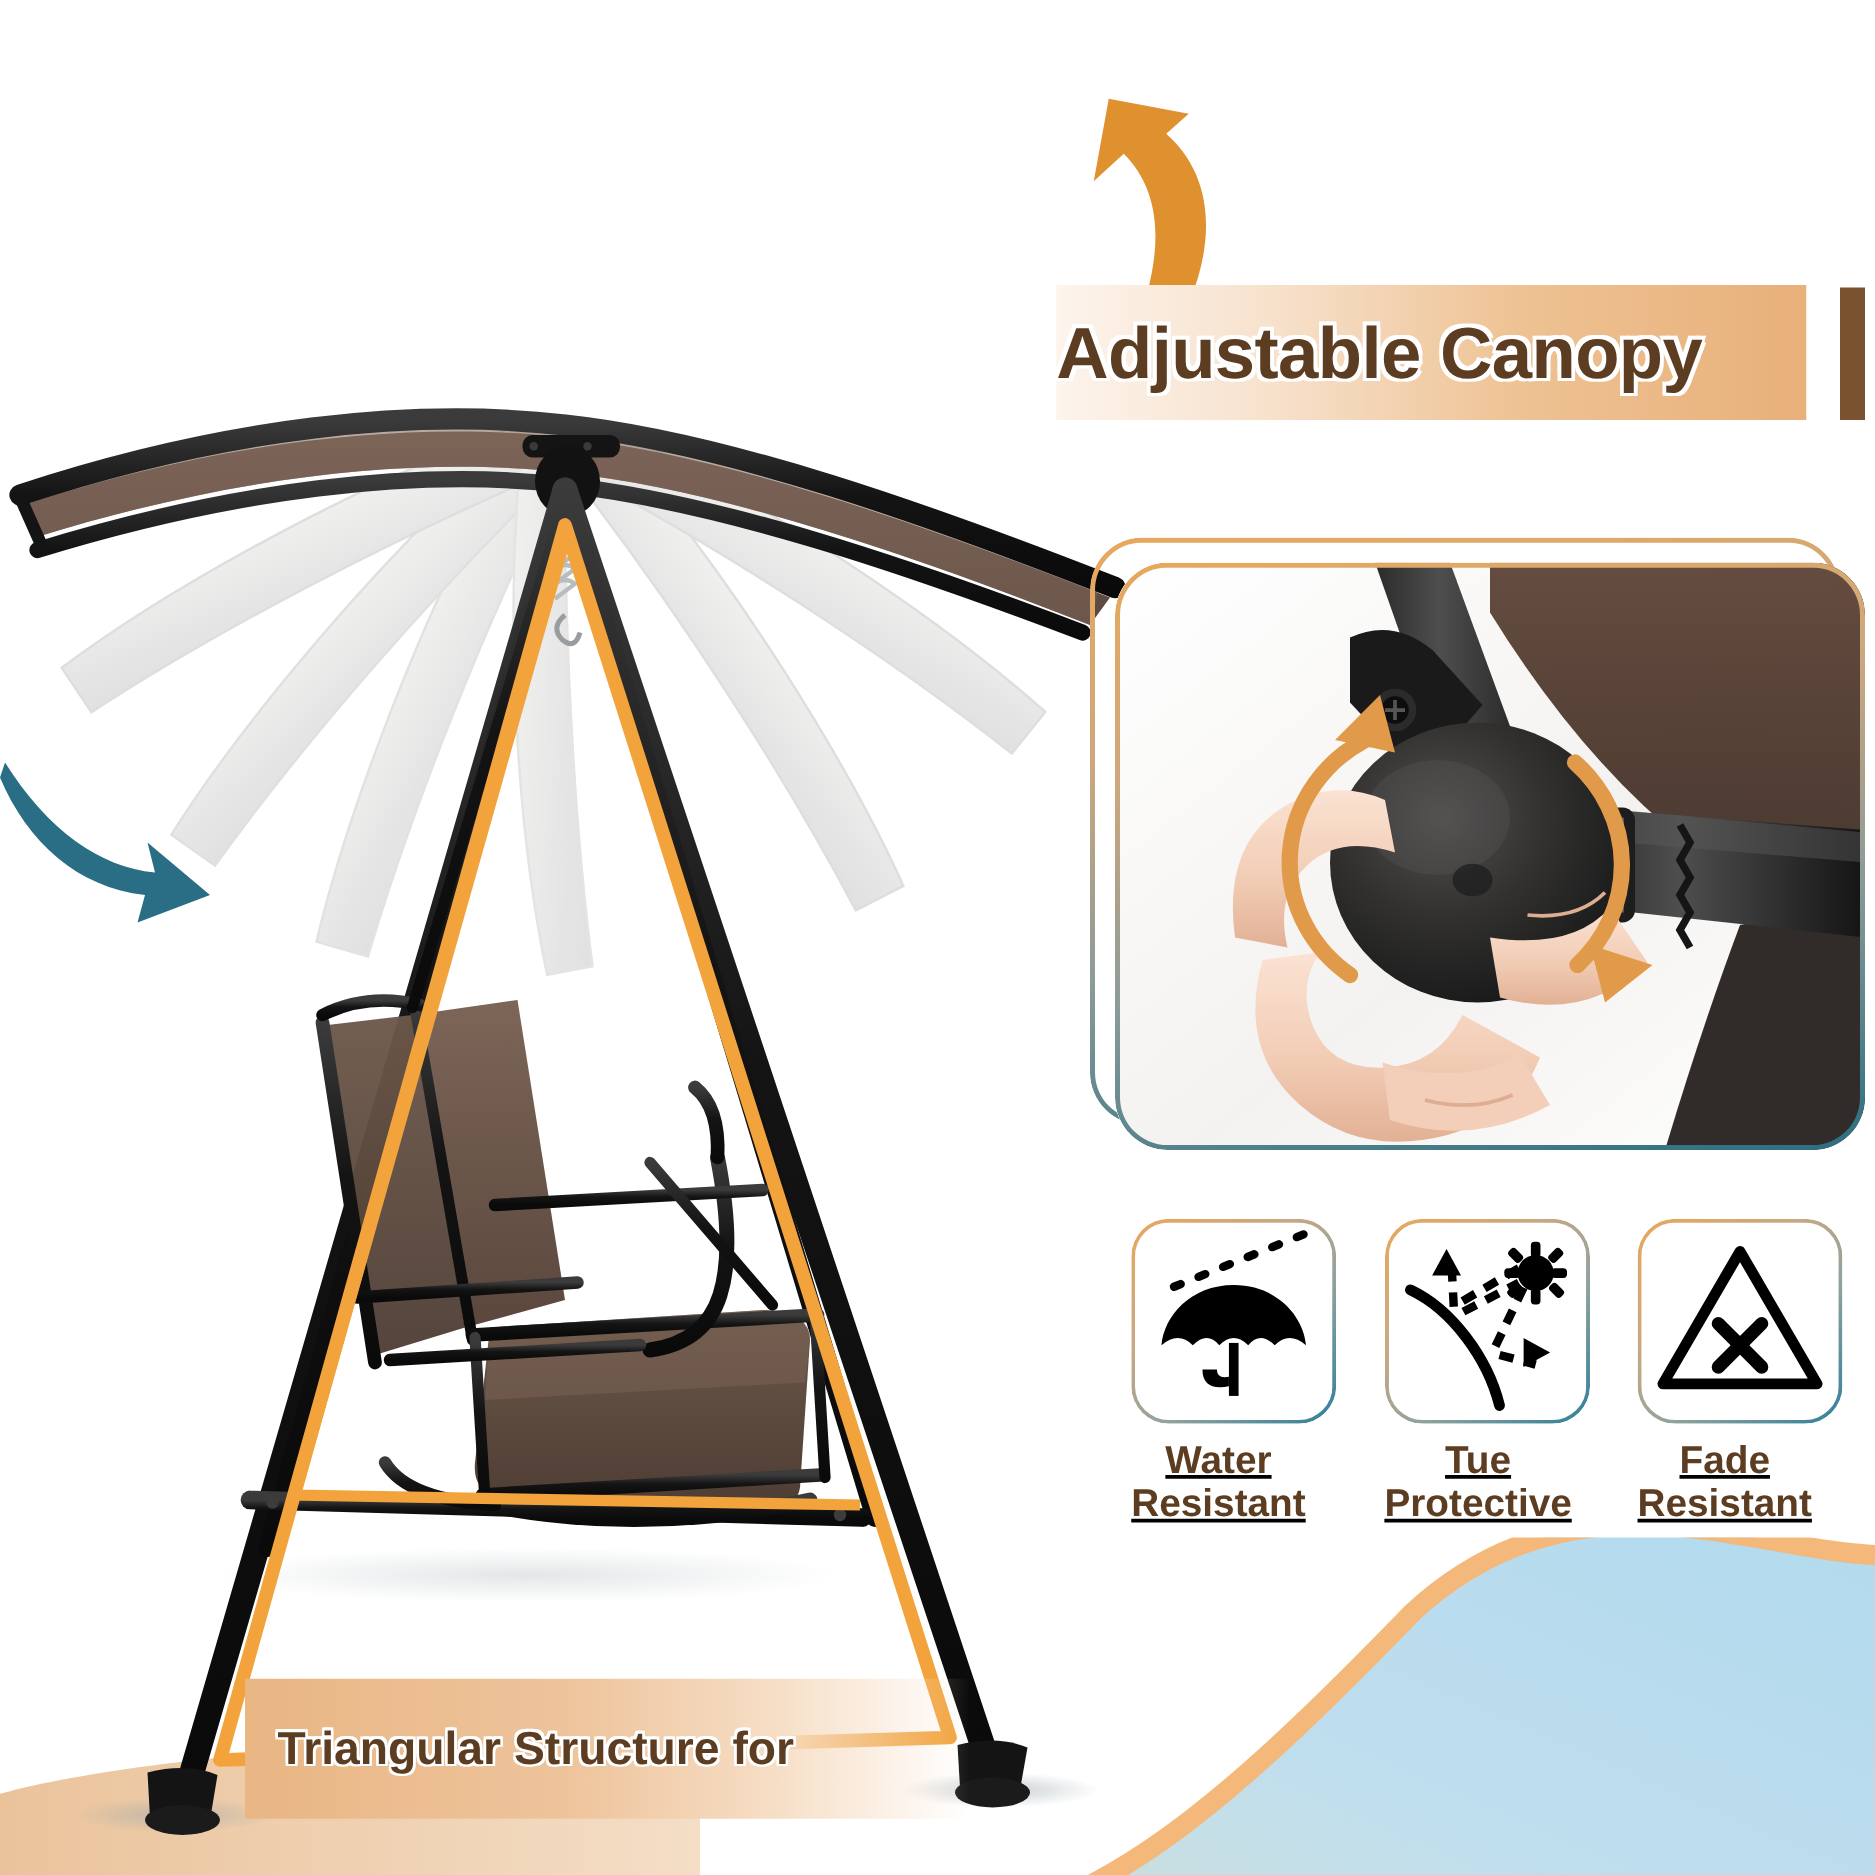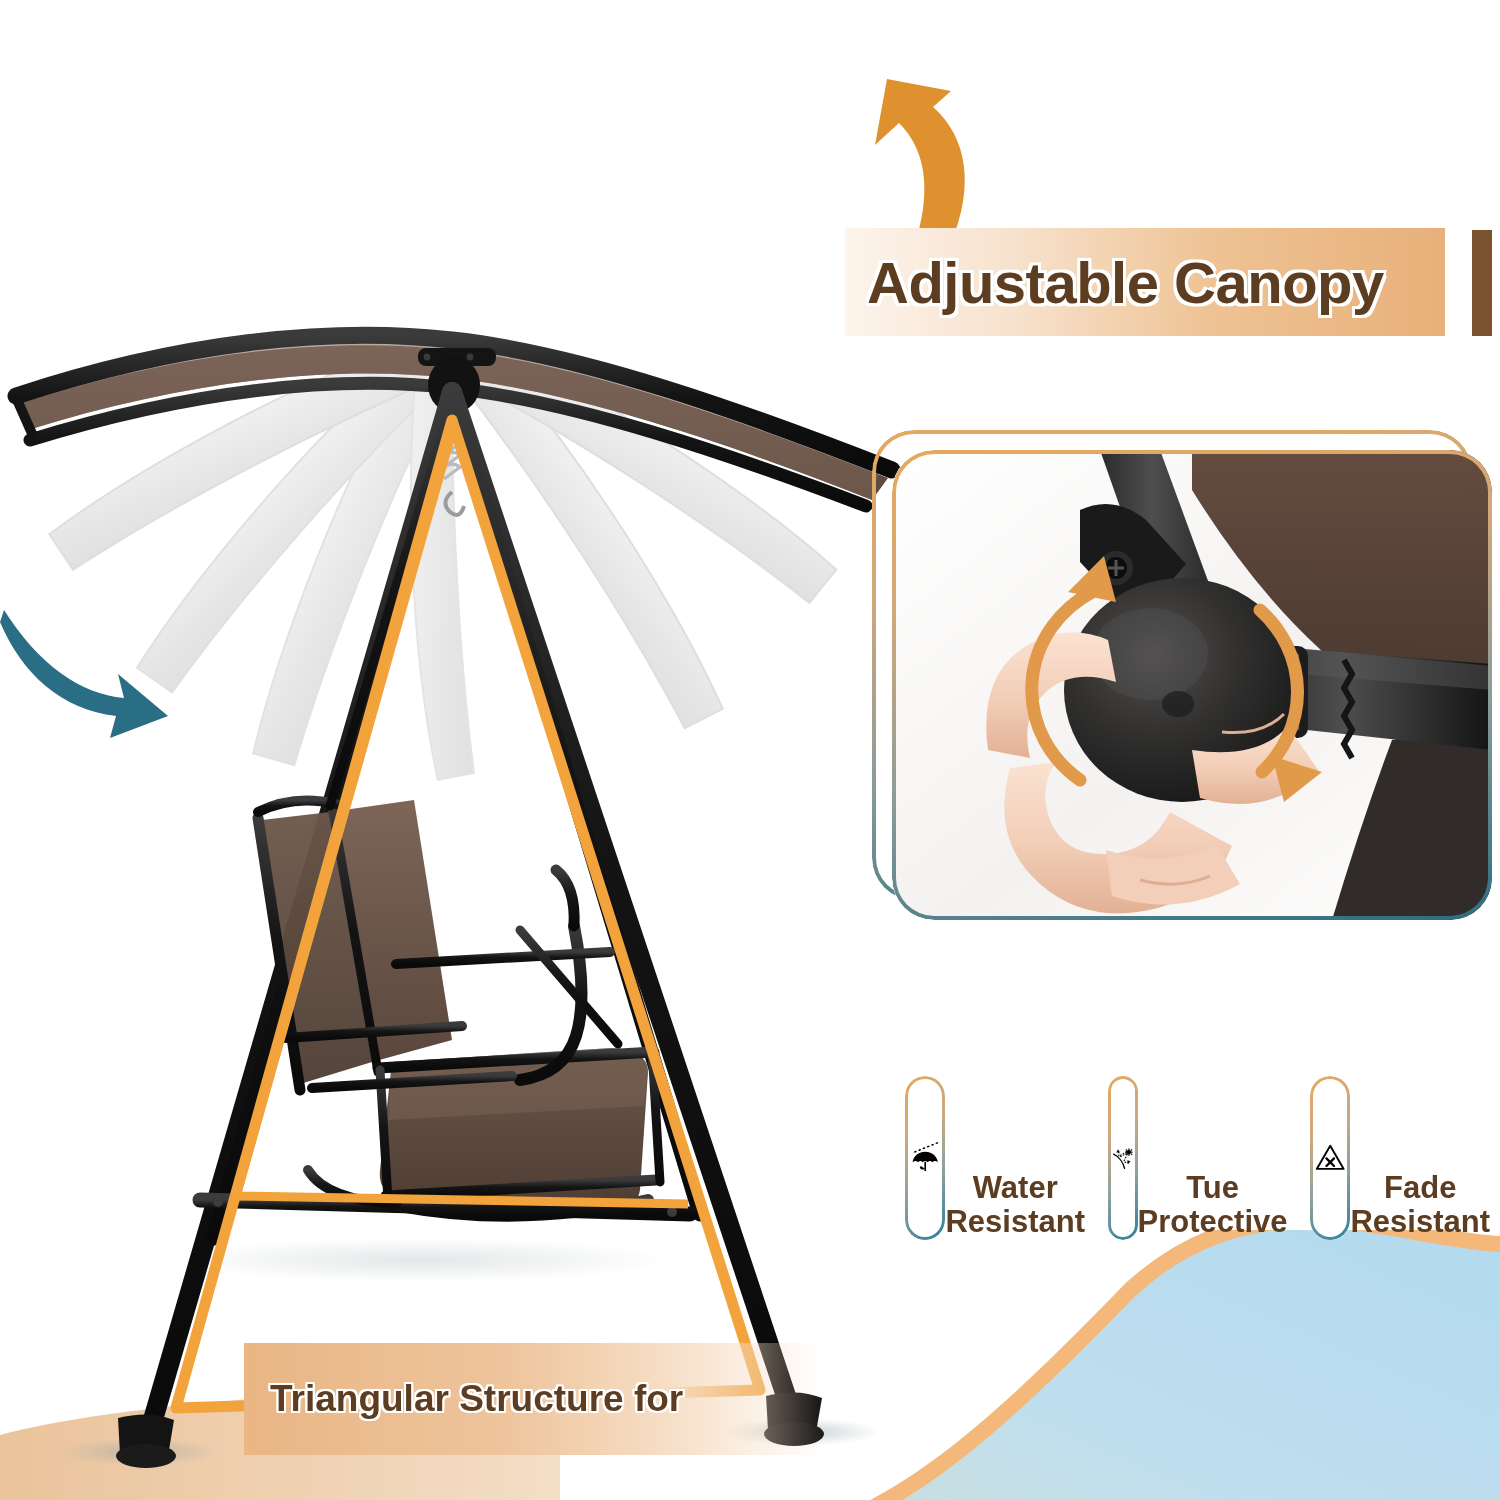--- a/index.html
+++ b/index.html
@@ -14,49 +14,49 @@
   .abs{position:absolute;}
 
   
   #title-banner{
     left:845px;top:228px;width:600px;height:108px;
     background:linear-gradient(90deg,#fdf4ec 0%,#f7e2cd 28%,#eec293 62%,#e8b07a 100%);
     display:flex;align-items:center;
   }
   #title-text{
     font-size:58px;font-weight:bold;color:#5c3d21;
-    letter-spacing:-0.5px;margin-left:22px;white-space:nowrap;
+    letter-spacing:-0.5px;white-space:nowrap;
     text-shadow:
        2px 0 0 #fff, -2px 0 0 #fff, 0 2px 0 #fff, 0 -2px 0 #fff,
        2px 2px 0 #fff, -2px 2px 0 #fff, 2px -2px 0 #fff, -2px -2px 0 #fff,
        3px 3px 0 #fff, -3px 3px 0 #fff, 3px -3px 0 #fff, -3px -3px 0 #fff;
   }
   #title-accent-bar{
     left:1472px;top:230px;width:20px;height:106px;background:#7a5230;
   }
 
   
   #caption-banner{
     left:196px;top:1343px;width:580px;height:112px;
     background:linear-gradient(90deg,#e9b684 0%,#eec49c 45%,#f6ddc4 72%,rgba(255,255,255,0) 100%);
     display:flex;flex-direction:column;justify-content:center;
-    padding-left:26px;box-sizing:border-box;margin-left:48px;
+    padding-left:26px;box-sizing:border-box;
   }
   #caption-banner .ln{
     font-size:37px;font-weight:bold;color:#5c3d21;line-height:1.12;
     white-space:nowrap;
     text-shadow:
       2px 0 0 #fff,-2px 0 0 #fff,0 2px 0 #fff,0 -2px 0 #fff,
       2px 2px 0 #fff,-2px 2px 0 #fff,2px -2px 0 #fff,-2px -2px 0 #fff;
   }
 
   
   #feature-row{left:905px;top:975px;width:585px;height:265px;
       display:flex;justify-content:space-between;}
-  .feature-card{width:180px;display:flex;flex-direction:row;align-items:flex-end;}
+  .feature-card{width:180px;display:flex;flex-direction:column;align-items:flex-start;text-decoration:underline;}
   .feature-icon-box{
     width:164px;height:164px;border-radius:30px;position:relative;
     background:#fff;
     padding:3px;box-sizing:border-box;
   }
   .feature-icon-box::before{
     content:"";position:absolute;inset:0;border-radius:30px;padding:3px;
     background:linear-gradient(140deg,#e8a85c 0%,#c9a884 35%,#8fa39c 62%,#2f7f9c 100%);
     -webkit-mask:linear-gradient(#fff 0 0) content-box,linear-gradient(#fff 0 0);
     -webkit-mask-composite:xor;mask-composite:exclude;

